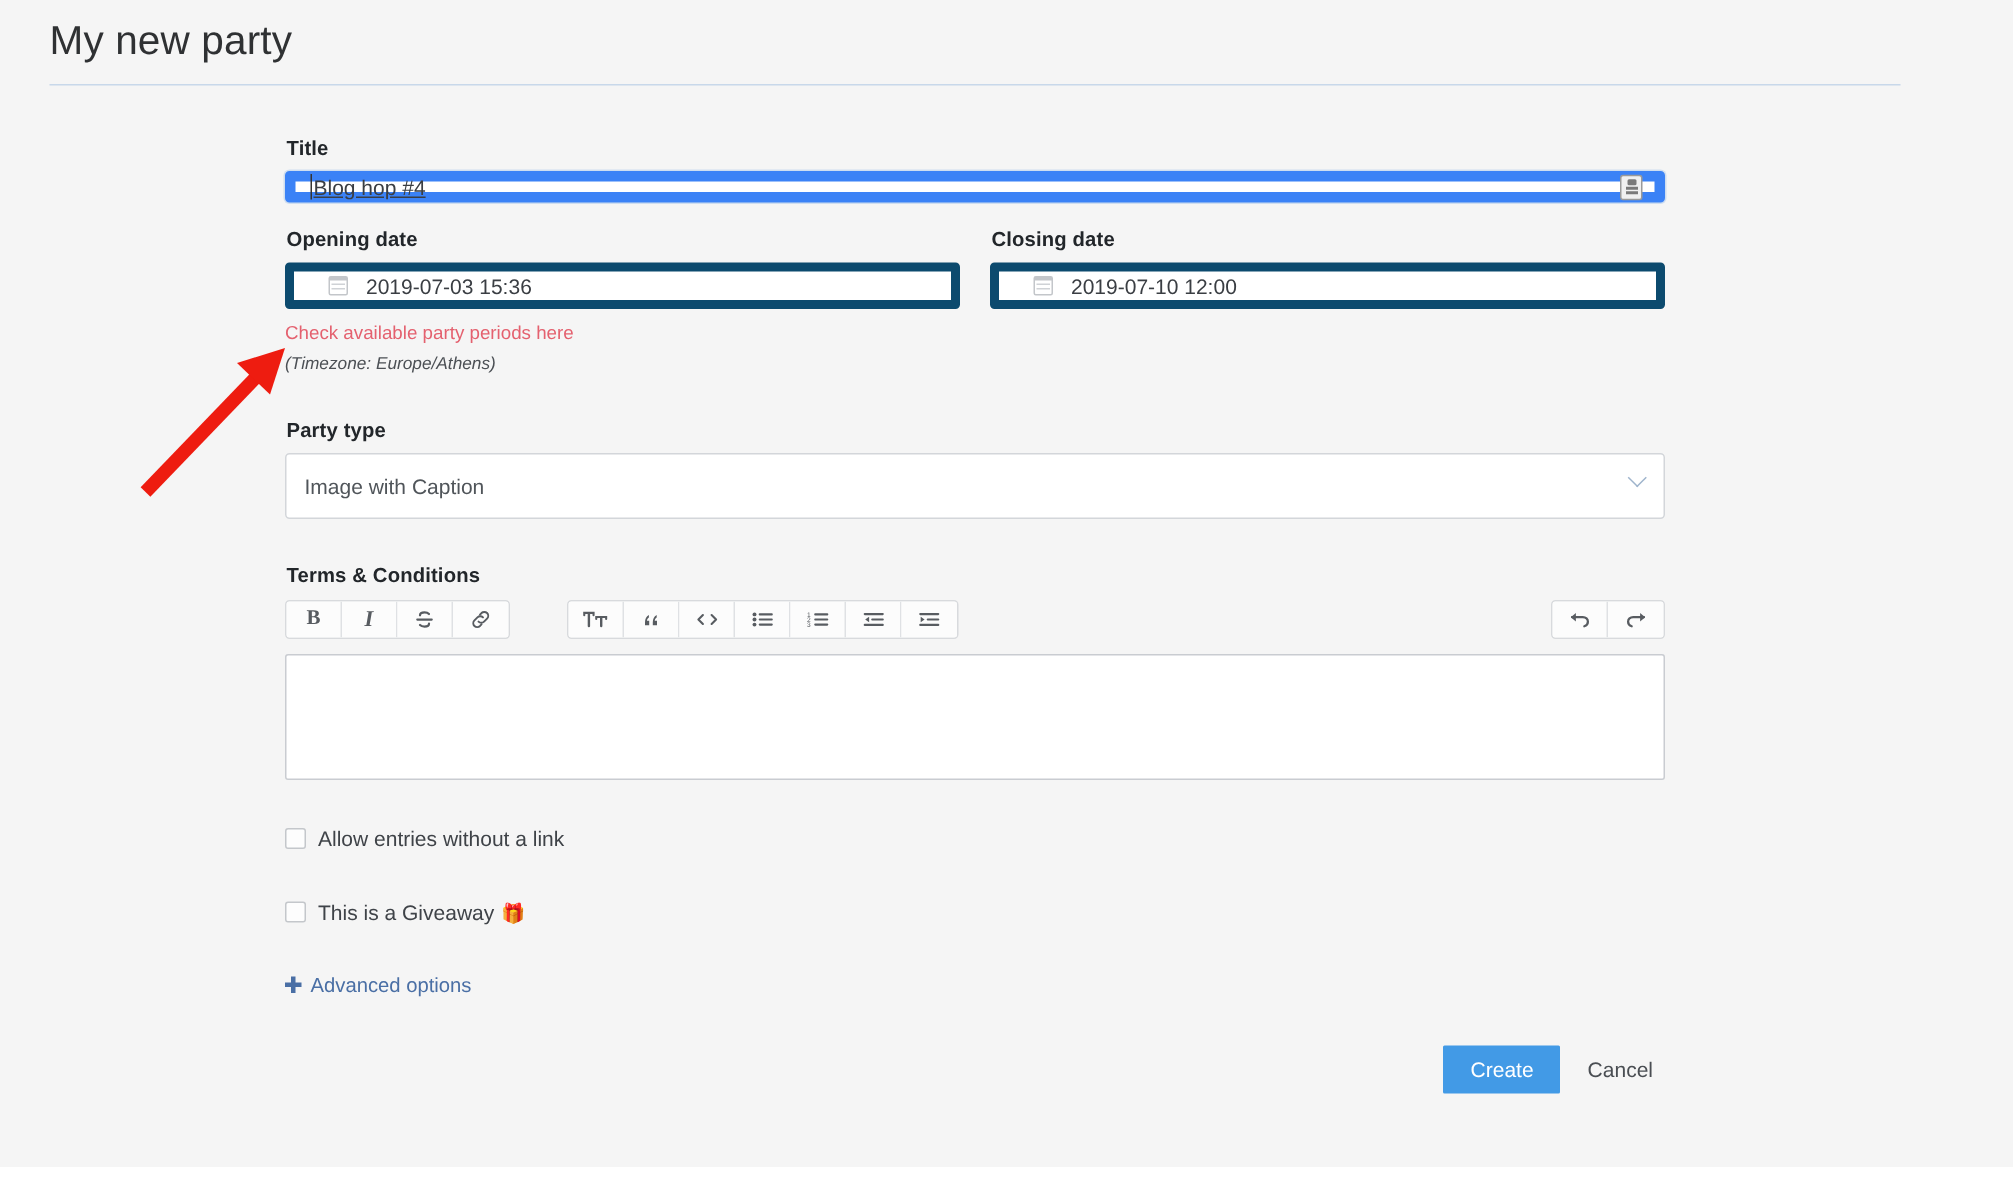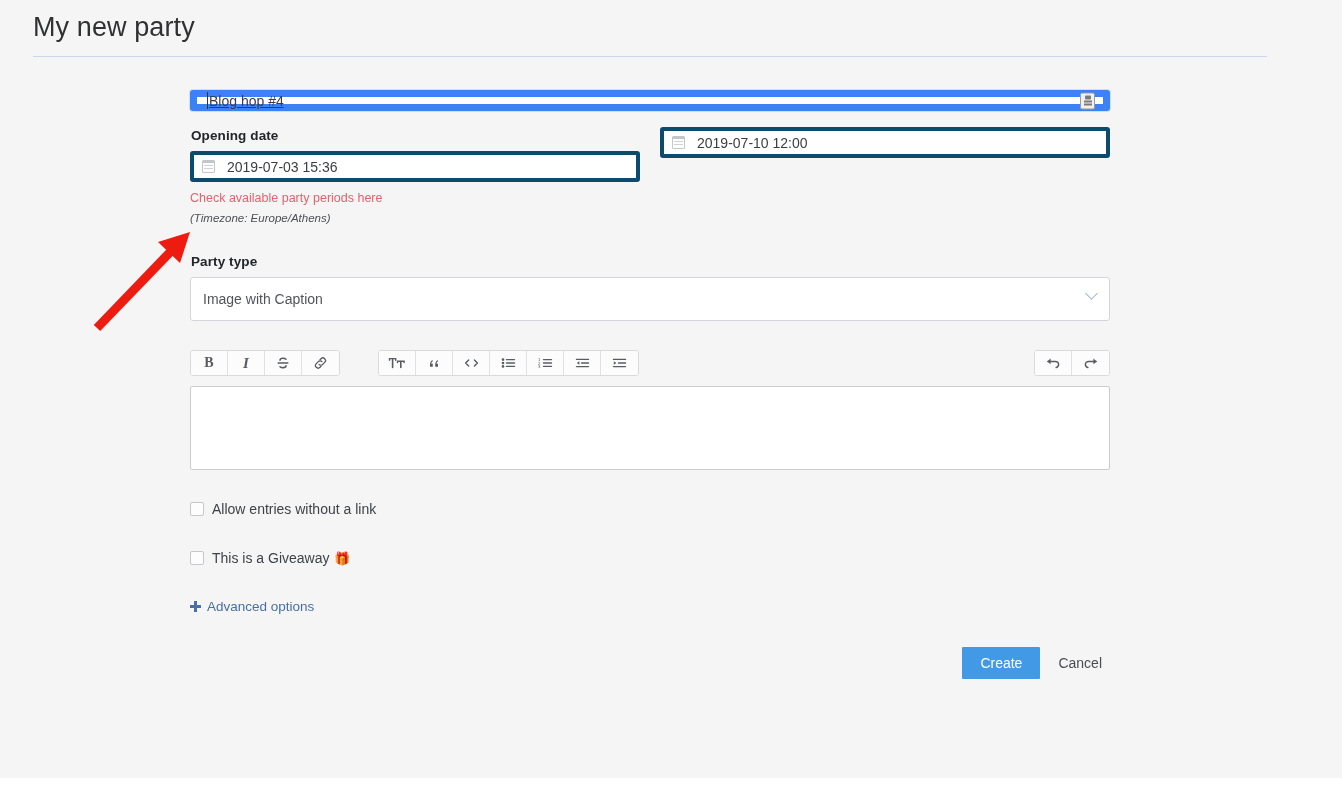--- a/index.html
+++ b/index.html
@@ -110,26 +110,26 @@
   
   .date-row {
     display: flex;
     gap: 20px;
     margin-top: 16px;
   }
   .date-col { width: 450px; }
   .date-input {
     width: 450px;
     height: 31px;
-    border: 4px solid #0c4a6e;
+    border: 6px solid #0c4a6e;
     border-radius: 3px;
     background: #ffffff;
     display: flex;
     align-items: center;
-    padding: 0 8px;
+    padding: 0 23px;
     font-size: 14px;
     color: #3a3e43;
   }
   .cal-icon {
     width: 13px;
     height: 13px;
     margin-right: 12px;
     flex: none;
     position: relative;
     border: 1.3px solid #c3c6ca;
@@ -343,20 +343,21 @@
 <body>
 
 <div class="page-header">
   <h1 class="page-title">My new party</h1>
   <div class="header-rule"></div>
 </div>
 
 <div class="form">
 
   <div>
+    <div class="field-label">Title</div>
     <div class="text-input focused">
       <span class="caret"></span>
       <span class="input-value">Blog hop #4</span>
       <span class="autofill-icon">
         <i class="af-top"></i>
         <i class="af-mid"></i>
         <i class="af-bot"></i>
       </span>
     </div>
   </div>
@@ -366,36 +367,38 @@
       <div class="field-label">Opening date</div>
       <div class="date-input">
         <span class="cal-icon"></span>
         <span>2019-07-03 15:36</span>
       </div>
       <a class="help-link" href="#">Check available party periods here</a>
       <div class="timezone-note">(Timezone: Europe/Athens)</div>
     </div>
 
     <div class="date-col">
+      <div class="field-label">Closing date</div>
       <div class="date-input">
         <span class="cal-icon"></span>
         <span>2019-07-10 12:00</span>
       </div>
     </div>
   </div>
 
   <div class="block-party-type">
     <div class="field-label">Party type</div>
     <div class="select-box">
       <span>Image with Caption</span>
       <span class="chevron"></span>
     </div>
   </div>
 
   <div class="block-terms">
+    <div class="field-label">Terms &amp; Conditions</div>
 
     <div class="toolbar">
       <div class="btn-group">
         <div class="tb-btn tb-b">B</div>
         <div class="tb-btn tb-i">I</div>
         <div class="tb-btn">
           <svg width="14" height="14" viewBox="0 0 14 14">
             <path d="M4 4.2c0-1.1 1.3-1.9 3-1.9 1.3 0 2.4.4 3 1" stroke="#585c61" stroke-width="1.5" fill="none" stroke-linecap="round"></path>
             <path d="M10 9.8c0 1.1-1.3 1.9-3 1.9-1.3 0-2.4-.4-3-1" stroke="#585c61" stroke-width="1.5" fill="none" stroke-linecap="round"></path>
             <line x1="2.2" y1="7" x2="11.8" y2="7" stroke="#585c61" stroke-width="1.5" stroke-linecap="round"></line>

